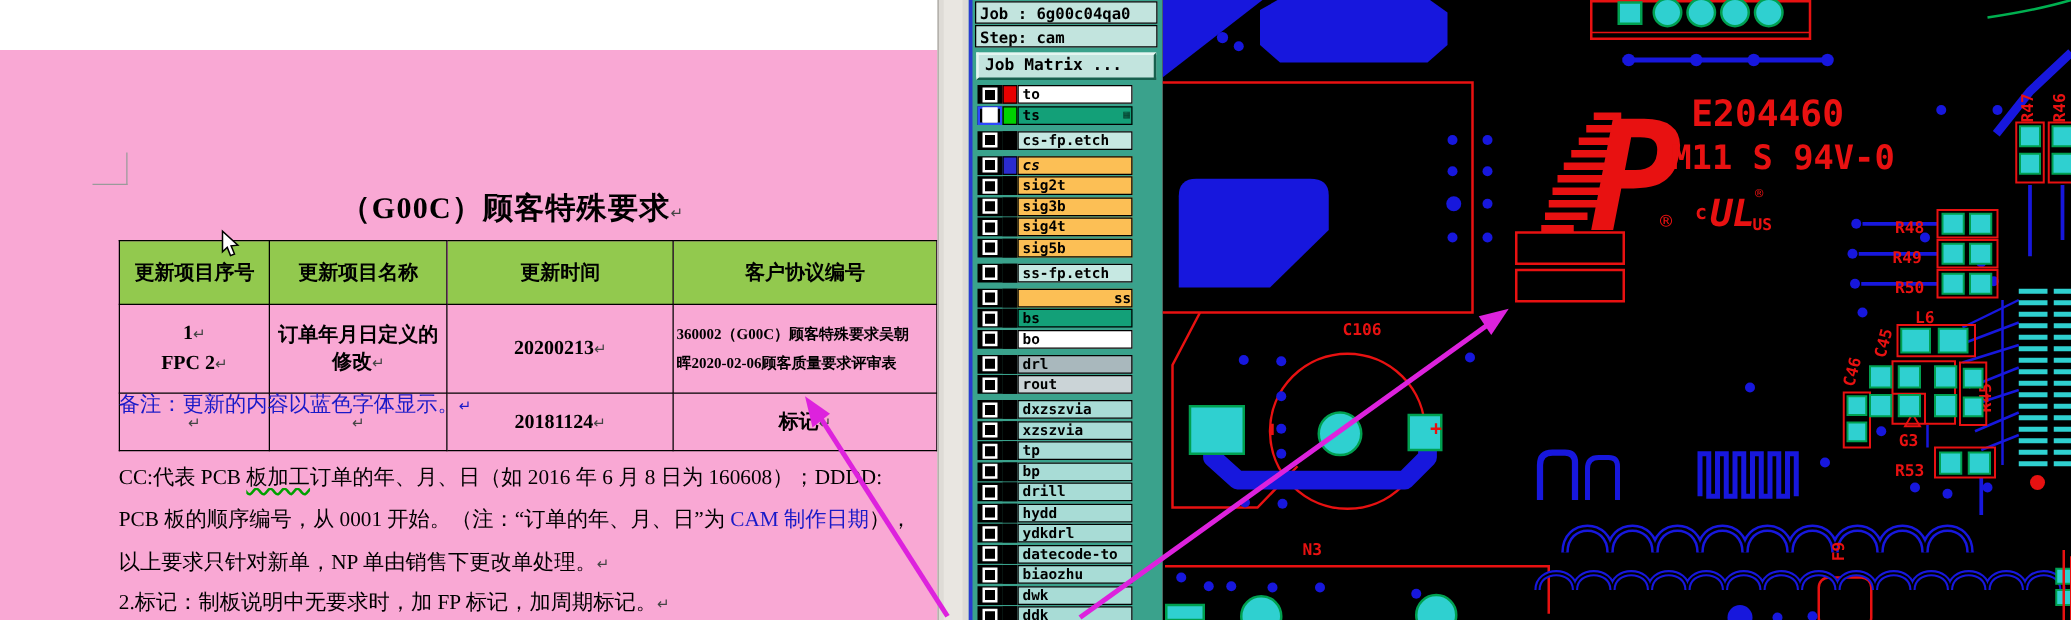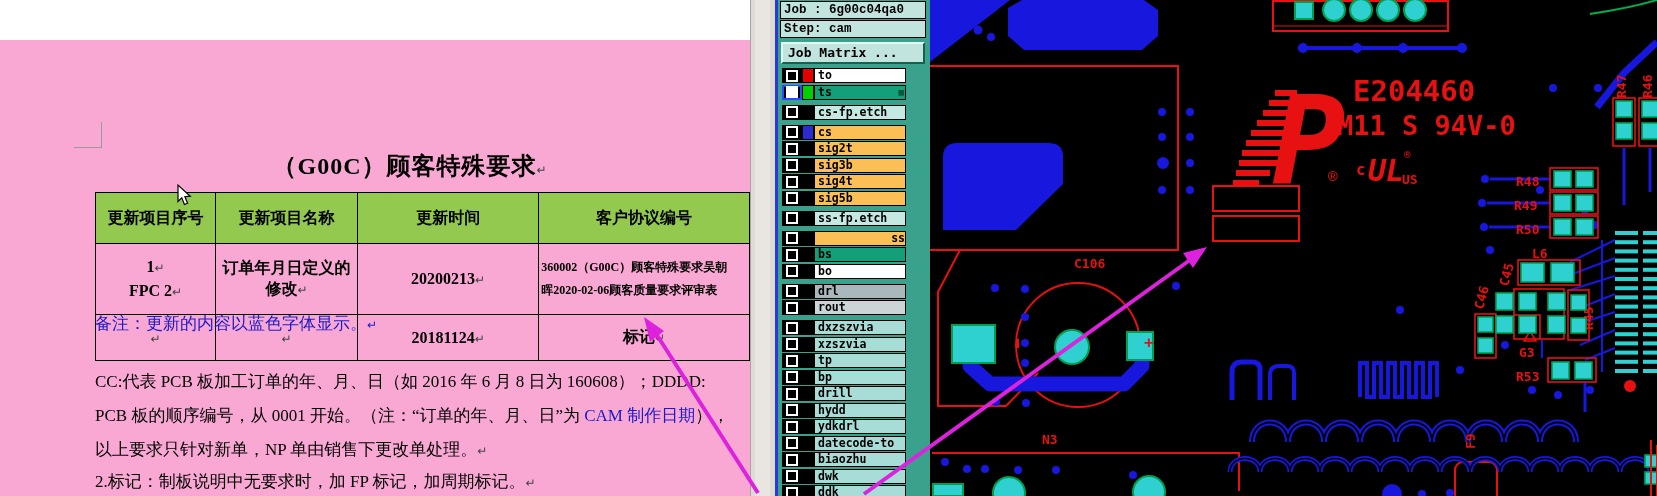--- a/index.html
+++ b/index.html
@@ -14,33 +14,33 @@
   .pm{font-size:12px;color:#444;font-weight:normal;}
   table.req{position:absolute;left:95px;top:152px;border-collapse:collapse;table-layout:fixed;}
   table.req td,table.req th{border:1.6px solid #000;padding:12px 2px;overflow:hidden;}
   table.req th{background:#92c94e;font-size:16px;font-weight:bold;color:#000;height:26px;}
   .c1{width:124px;} .c2{width:150px;} .c3{width:187px;} .c4{width:222px;}
   .r1{height:66px;} .r2{height:27px;}
   .cellc{text-align:center;font-weight:bold;font-size:16px;color:#000;}
   .agree{font-size:12px;font-weight:bold;line-height:23px;text-align:left;color:#000;}
   .dline{position:absolute;left:95px;font-size:17px;color:#000;white-space:nowrap;}
   .blue{color:#1919c8;}
-  .sq{text-decoration-style:wavy;text-decoration-color:#00a000;
+  .sq{text-decoration:underline;text-decoration-style:wavy;text-decoration-color:#00a000;
       text-underline-offset:3px;text-decoration-thickness:1.5px;}
   
   .vstrip{position:absolute;left:750px;top:0;width:25px;height:496px;background:#dedbd6;
           border-left:1px solid #a8a5a0;box-sizing:border-box;}
   .vstrip-inner{position:absolute;left:4px;top:0;width:15px;height:496px;background:#e9e6e1;}
   
   .panel{position:absolute;left:775px;top:0;width:155px;height:496px;background:#3aa28c;
          border-left:3px solid #2a3ad0;box-sizing:border-box;
          font-family:"DejaVu Sans Mono",monospace;}
   .jobbox{position:absolute;left:2px;width:146px;height:18px;background:#c2e4de;
           border:1px solid #000;font-size:12.5px;font-weight:bold;color:#000;
-          line-height:17px;padding-left:3px;box-sizing:border-box;font-family:Liberation Mono, monospace;}
+          line-height:17px;padding-left:3px;box-sizing:border-box;}
   .matrixbtn{position:absolute;left:3px;top:42px;width:144px;height:22px;background:#c2e4de;
           border:2px solid;border-color:#e4f6f1 #17604e #17604e #e4f6f1;
           font-size:13px;font-weight:bold;color:#000;line-height:18px;padding-left:5px;
           box-sizing:border-box;}
   .layers{position:absolute;left:4px;top:68px;width:124px;}
   .lgroup{margin-bottom:5px;}
   .lrow{display:flex;height:15px;margin-bottom:1.5px;}
   .cb{width:20px;background:#000;display:flex;align-items:center;justify-content:center;
       box-sizing:border-box;flex:none;}
   .cb .bx{width:8px;height:8px;border:2px solid #fff;background:#000;}
@@ -135,21 +135,21 @@
             <div class="sw" style="background: rgb(0, 0, 0);"></div>
             <div class="lbl" style="background: rgb(198, 232, 226);">cs-fp.etch</div>
           </div>
         </div>
         <div class="lgroup">
           <div class="lrow">
             <div class="cb">
               <span class="bx"></span>
             </div>
             <div class="sw" style="background: rgb(43, 43, 208);"></div>
-            <div class="lbl" style="background: rgb(252, 191, 85);">cs</div>
+            <div class="lbl" style="background: rgb(252, 191, 85); font-style: italic;">cs</div>
           </div>
           <div class="lrow">
             <div class="cb">
               <span class="bx"></span>
             </div>
             <div class="sw" style="background: rgb(0, 0, 0);"></div>
             <div class="lbl" style="background: rgb(252, 191, 85);">sig2t</div>
           </div>
           <div class="lrow">
             <div class="cb">

